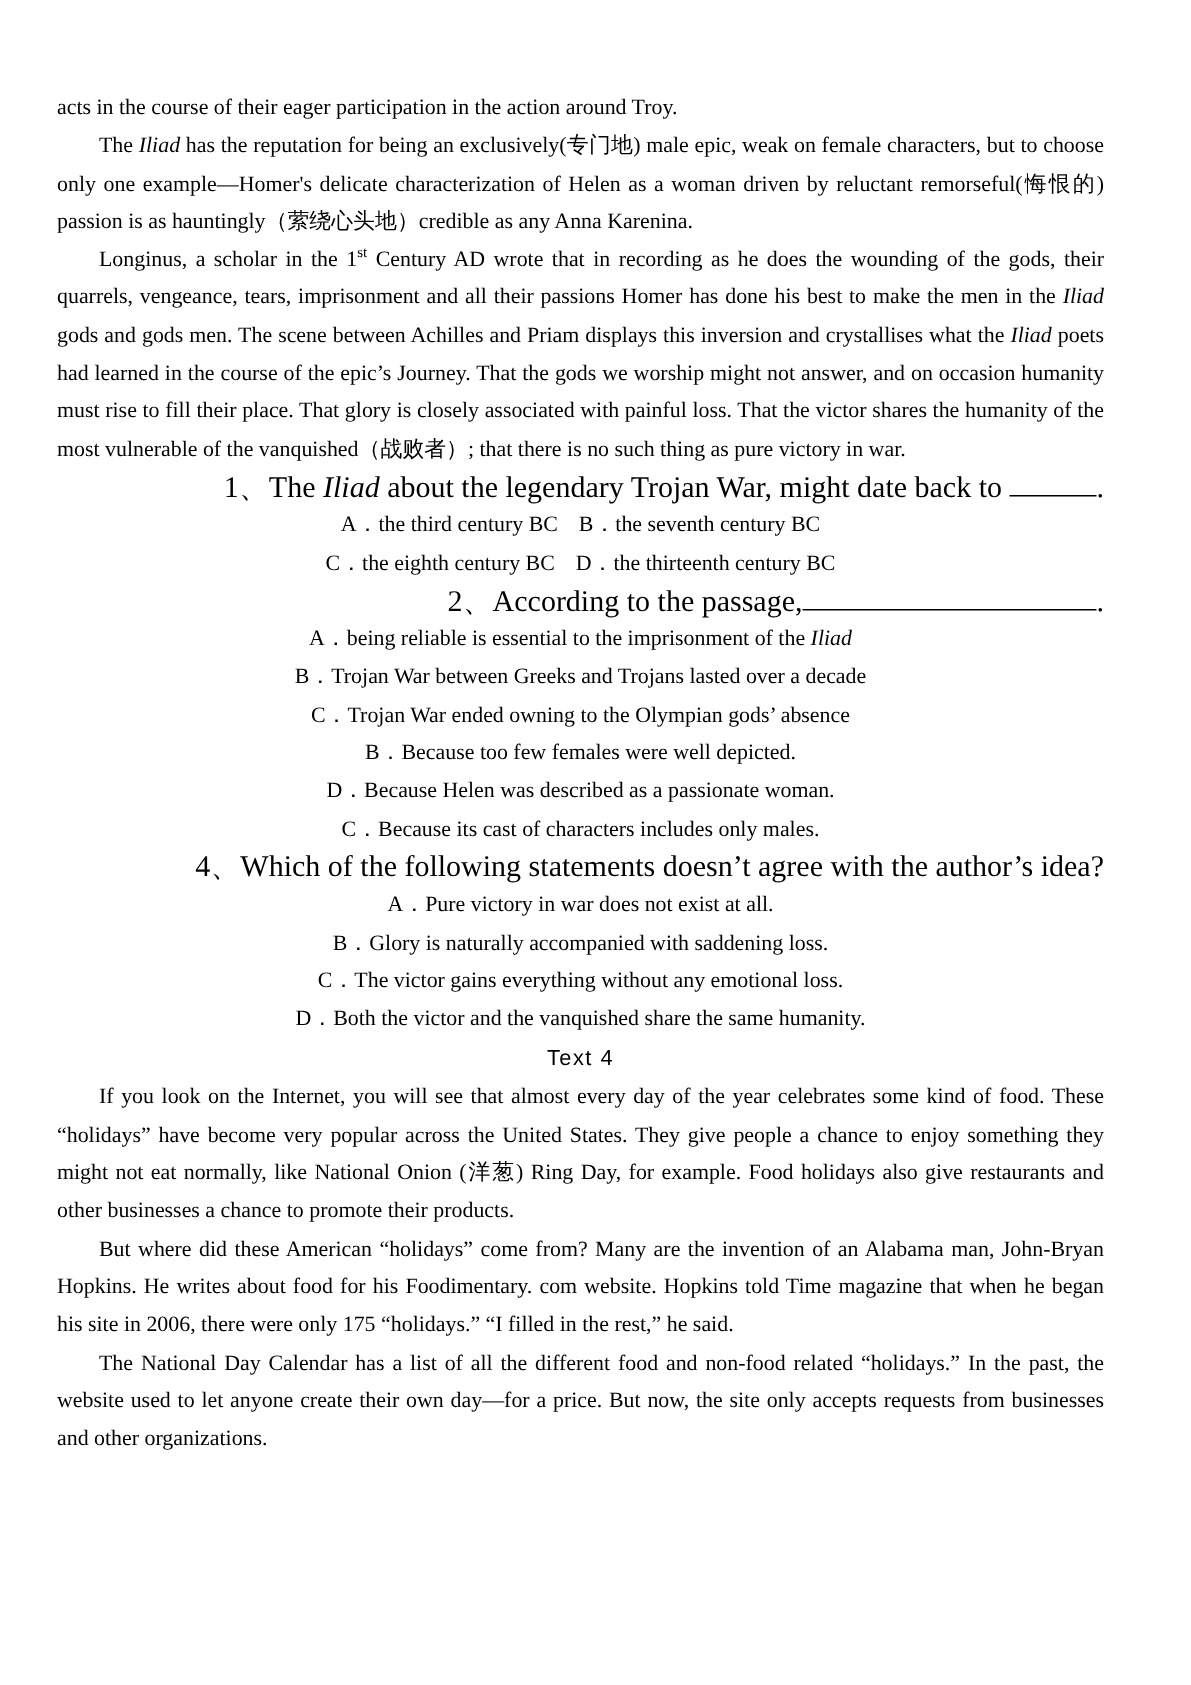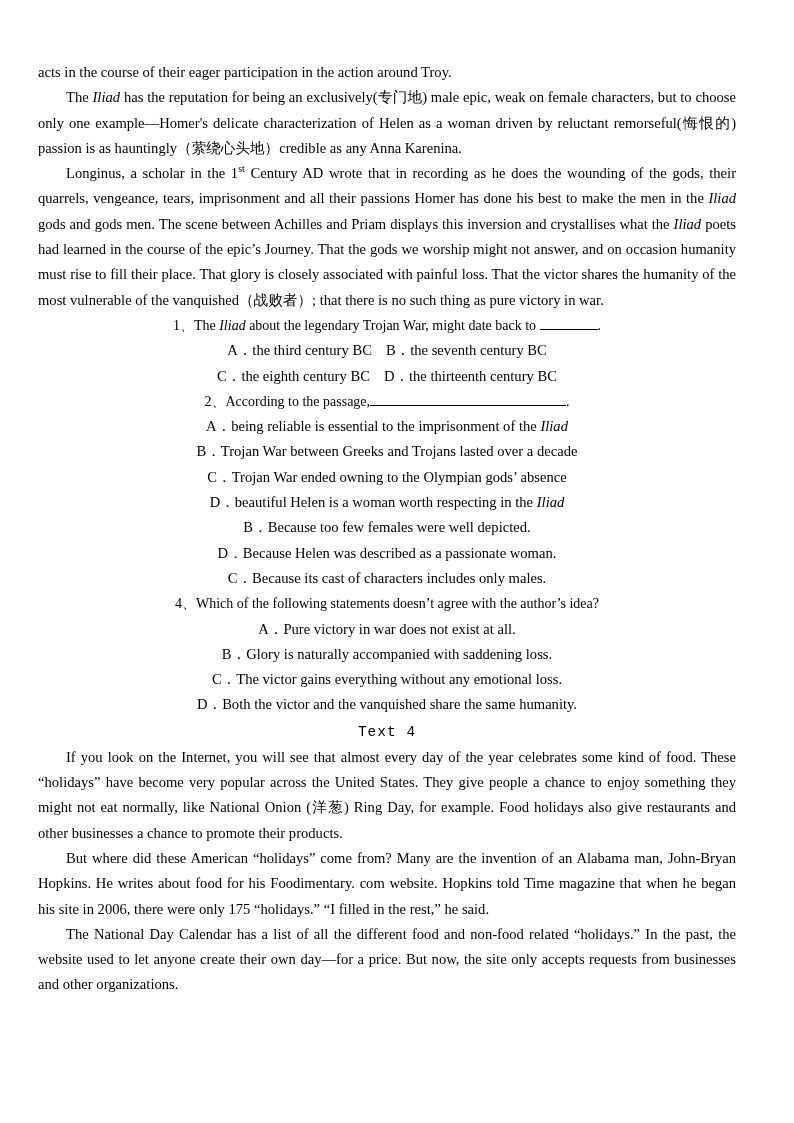--- a/index.html
+++ b/index.html
@@ -23,24 +23,24 @@
   .para {
     font-size: 14.6px;
     line-height: 25.3px;
     text-align: justify;
     margin: 0;
   }
   .para.indent {
     text-indent: 28px;
   }
   .q-line {
-    font-size: 14px;
+    font-size: 20px;
     line-height: 25.3px;
     margin: 0;
-    text-align: center;
+    text-align: right;
   }
   .opt-line {
     font-size: 14.6px;
     line-height: 25.3px;
     margin: 0;
     text-align: center;
   }
   .opt-line .gap {
     display: inline-block;
     width: 14px;
@@ -58,21 +58,21 @@
     height: 13px;
   }
   .blank-long {
     display: inline-block;
     border-bottom: 1px solid #000;
     width: 196px;
     height: 13px;
   }
   .text-heading {
     text-align: center;
-    font-family: Liberation Mono, monospace;
+    font-family: Liberation Sans, sans-serif;
     font-size: 14.5px;
     line-height: 25px;
     margin: 2px 0 0 0;
     letter-spacing: 1px;
   }
 </style>
 </head>
 <body>
 
 <div class="page">
@@ -102,23 +102,20 @@
   </p>
   <p class="opt-line">
     <span>A．</span><span>being reliable is essential to the imprisonment of the </span><i>Iliad</i>
   </p>
   <p class="opt-line">
     <span>B．</span><span>Trojan War between Greeks and Trojans lasted over a decade</span>
   </p>
   <p class="opt-line">
     <span>C．</span><span>Trojan War ended owning to the Olympian gods’ absence</span>
   </p>
-  <p class="opt-line">
-    <span>D．</span><span>beautiful Helen is a woman worth respecting in the </span><i>Iliad</i>
-  </p>
 
   <p class="opt-line">
     <span>B．</span><span>Because too few females were well depicted.</span>
   </p>
   <p class="opt-line">
     <span>D．</span><span>Because Helen was described as a passionate woman.</span>
   </p>
   <p class="opt-line">
     <span>C．</span><span>Because its cast of characters includes only males.</span>
   </p>

